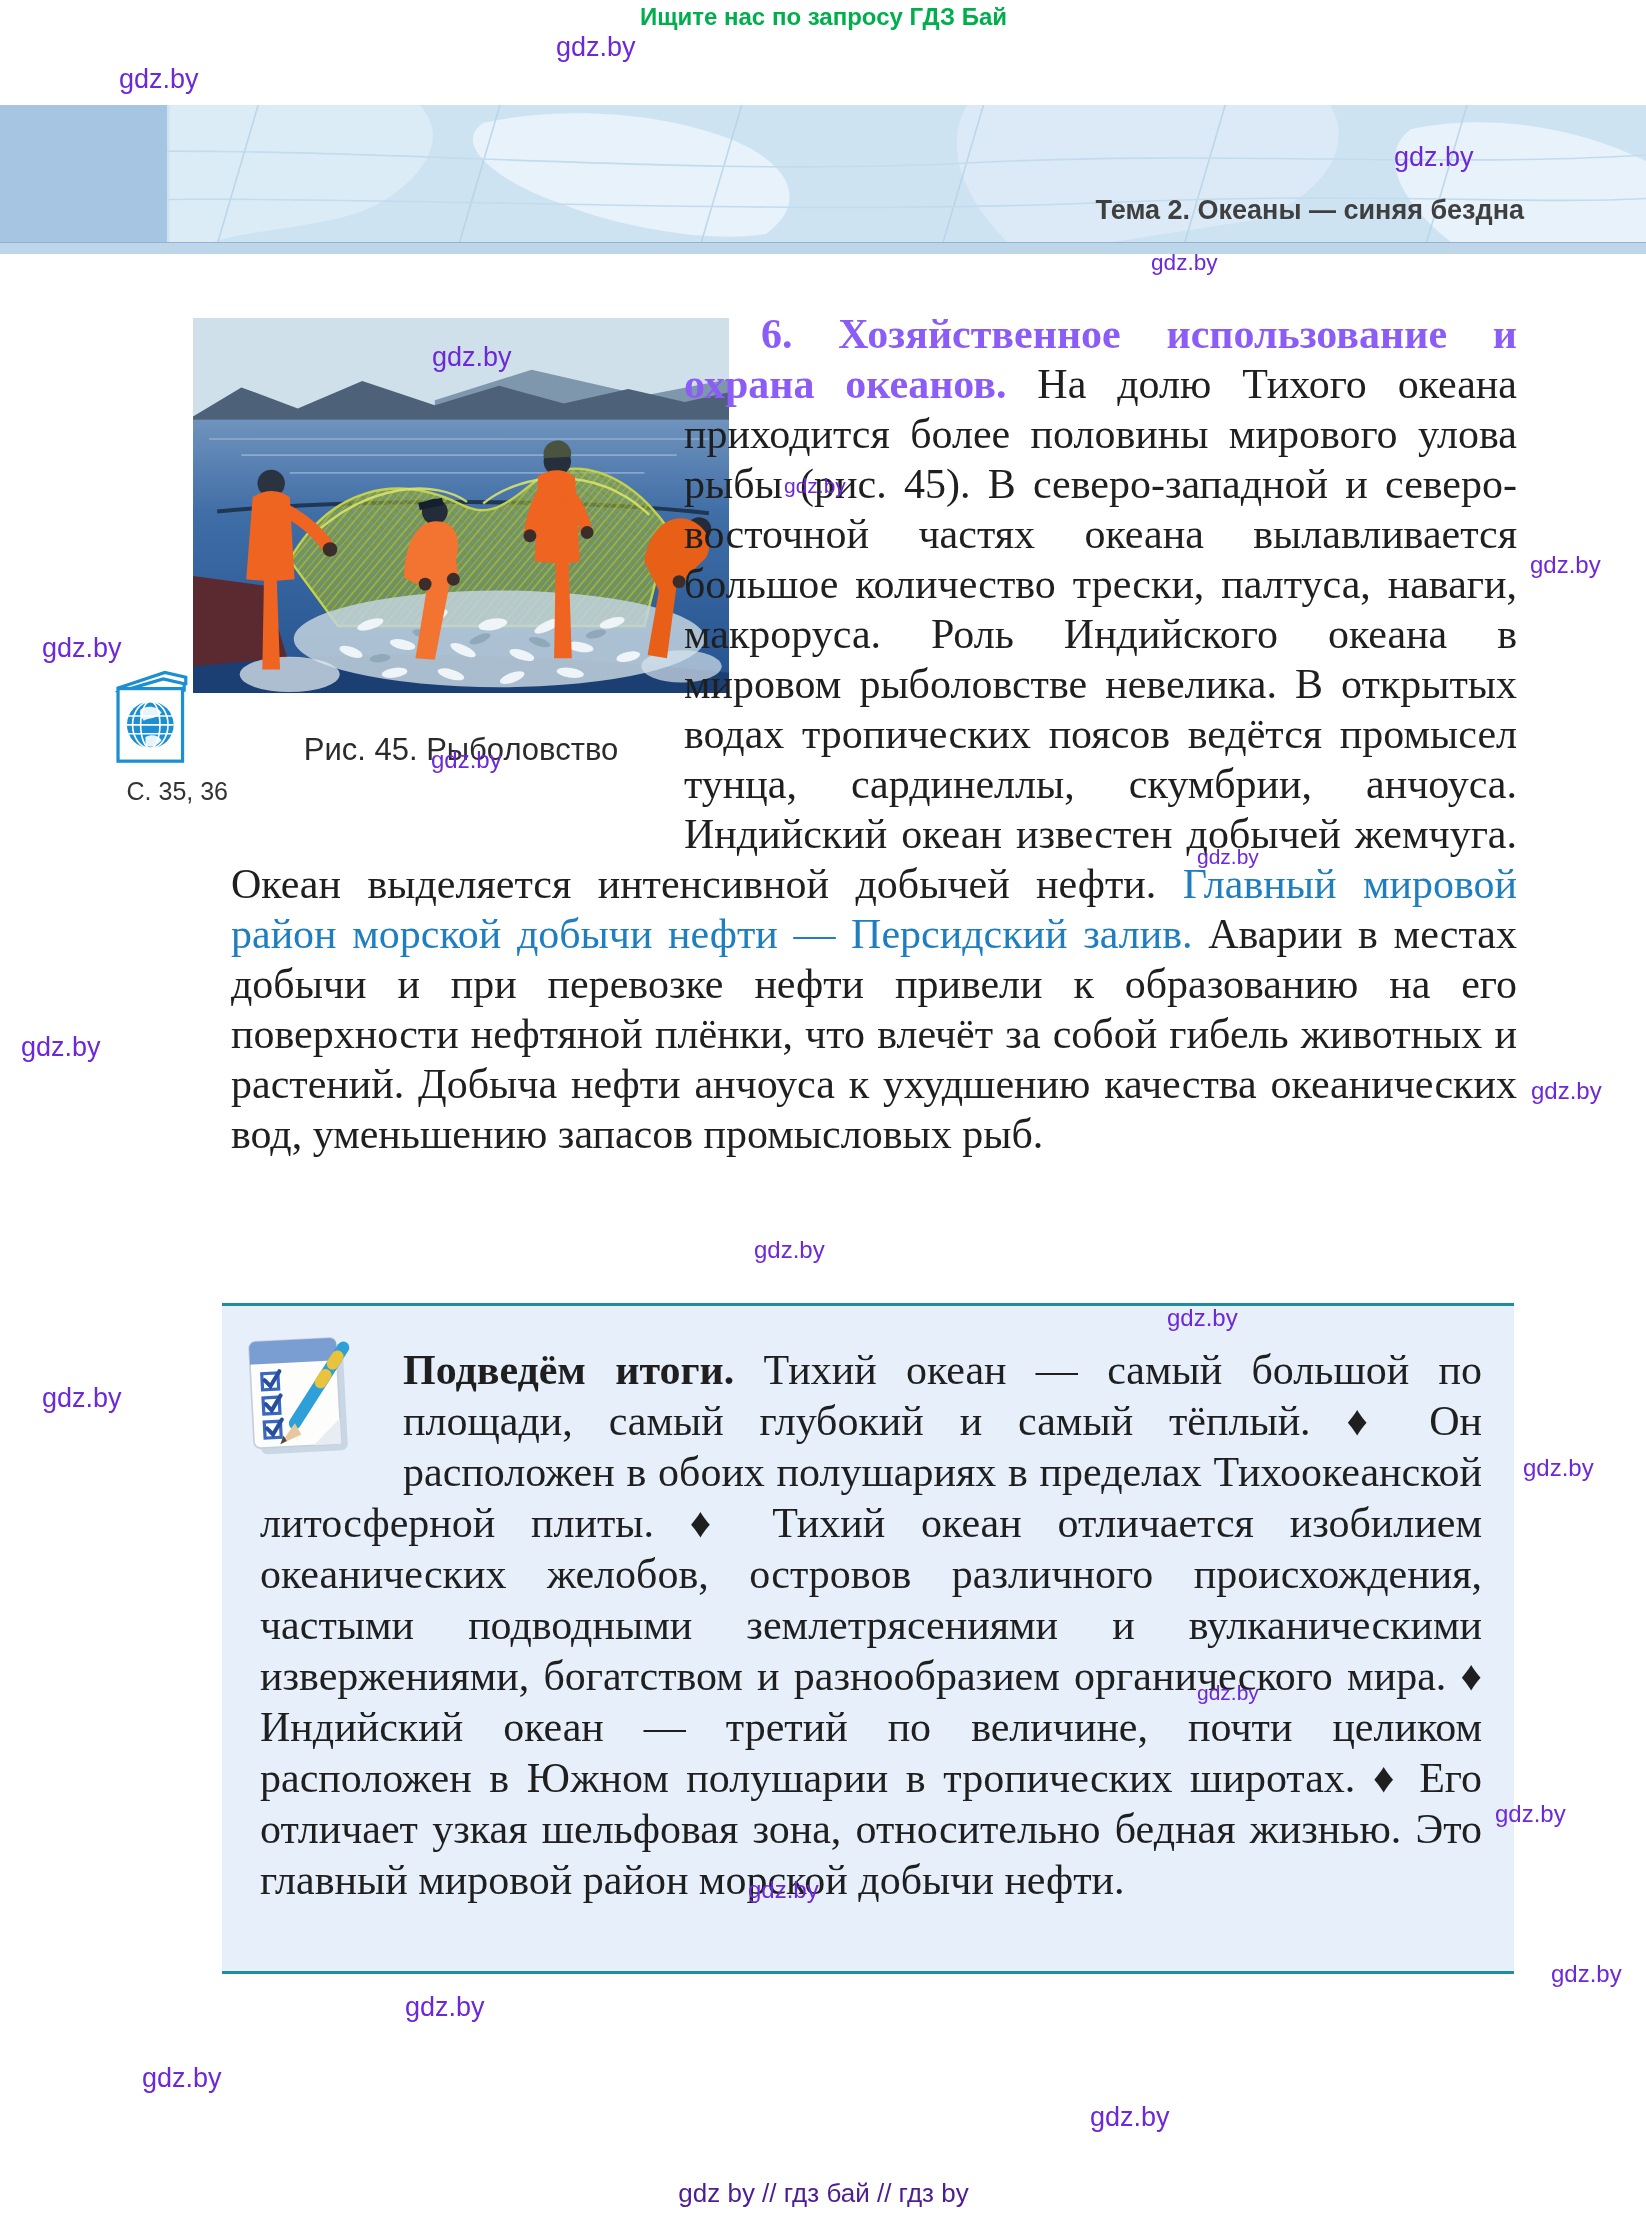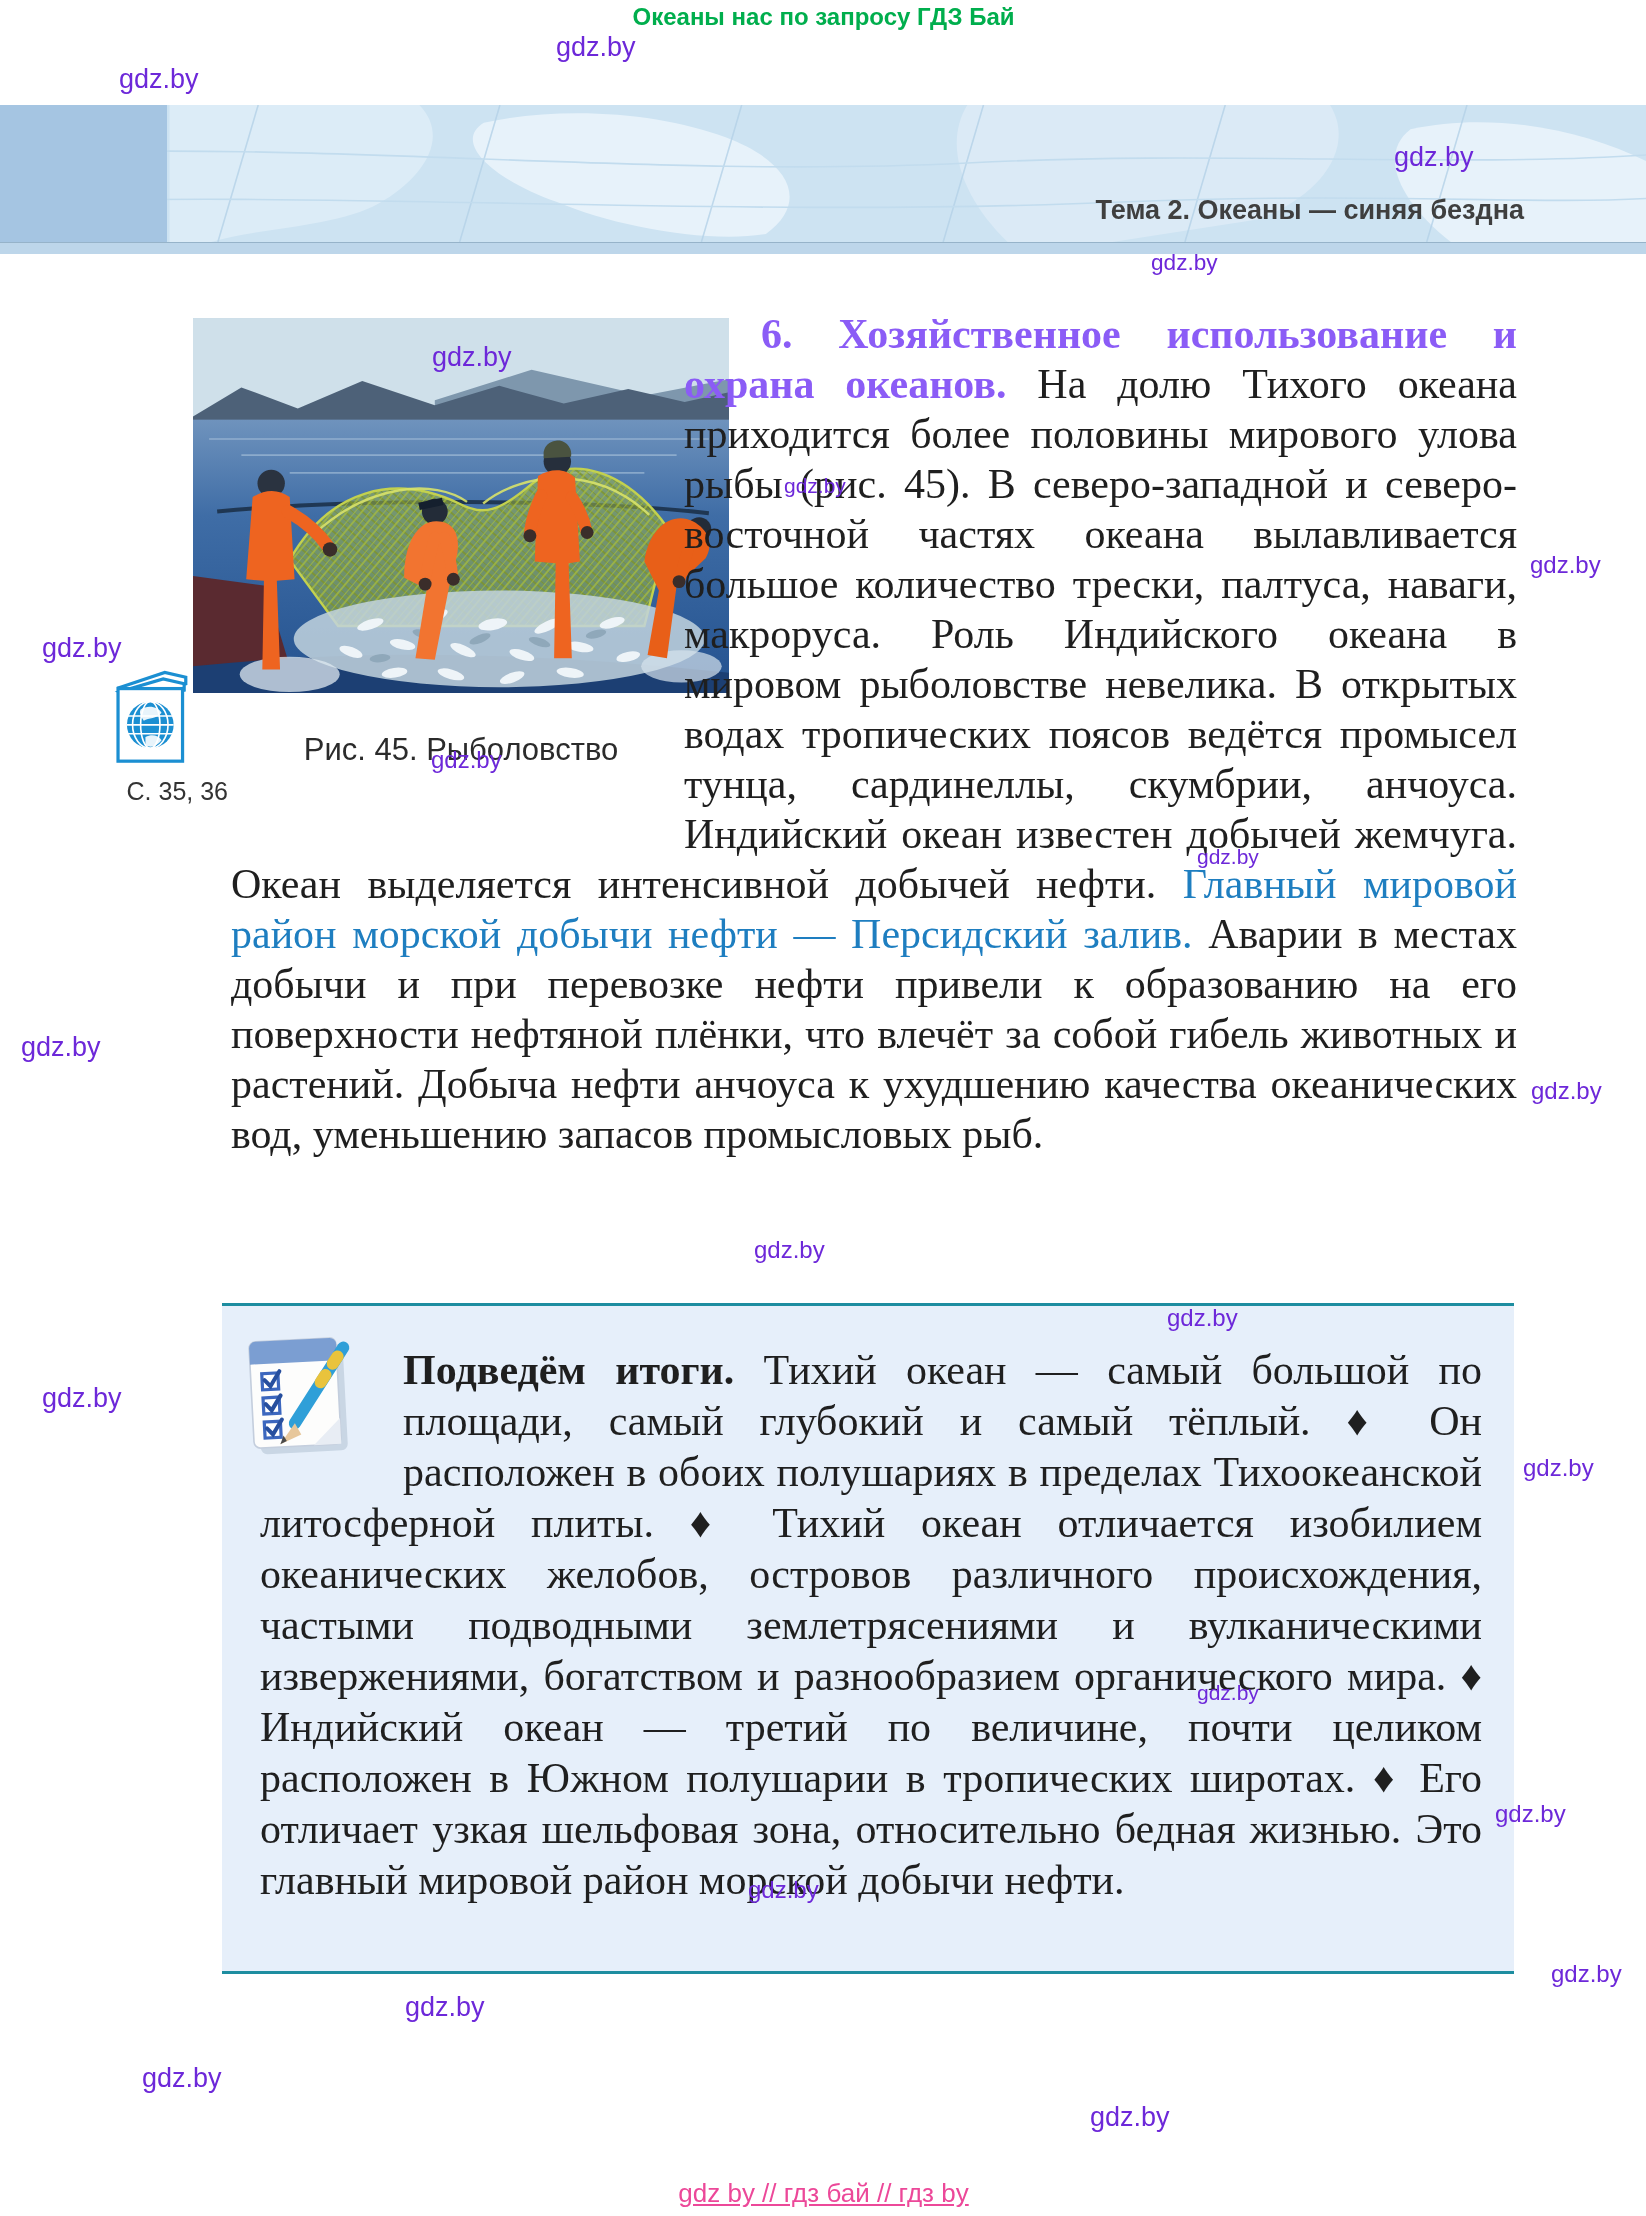--- a/index.html
+++ b/index.html
@@ -42,31 +42,31 @@
   .sumbox{position:absolute;left:222px;top:1303px;width:1292px;height:671px;box-sizing:border-box;
     background:#e6effa;border-top:3.2px solid #1d8da0;border-bottom:3.2px solid #1d8da0;
     padding:39px 32px 0 38px;font-size:42px;line-height:51px;text-align:justify;}
   .icon-spacer{float:left;width:143px;height:106px;}
   .sumbox-icon{position:absolute;left:240px;top:1325px;width:121px;height:133px;}
 
   
   .copyright{position:absolute;left:0;top:2054px;width:100%;text-align:center;
     font-family:"Liberation Sans",sans-serif;font-size:42px;color:#f6a9bd;letter-spacing:0.8px;}
   .footer-links{position:absolute;left:0;top:2178px;width:100%;text-align:center;
-    font-family:"Liberation Sans",sans-serif;font-size:26px;font-weight:500;color:#ec4899;text-decoration:underline;}
+    font-family:"Liberation Sans",sans-serif;font-size:26px;font-weight:500;color:#4c1d95;}
 
   
   .wm{position:absolute;font-family:"Liberation Sans",sans-serif;font-weight:500;color:#6d28d9;white-space:nowrap;}
 </style>
 </head>
 <body>
 
 <div class="page">
 
-  <div class="promo-top">Океаны нас по запросу ГДЗ Бай</div>
+  <div class="promo-top">Ищите нас по запросу ГДЗ Бай</div>
 
   <div class="band">
     <svg width="1647" height="137" viewBox="0 0 2043 170">
       <rect width="2043" height="170" fill="#cde3f2"></rect>
       <path d="M210 0 L520 0 C560 42 522 92 470 122 C418 152 320 152 262 170 L210 170 Z" fill="#dcecf7"></path>
       <path d="M600 22 C700 0 820 10 900 40 C980 70 1005 120 950 160 C878 172 760 150 690 120 C620 96 558 48 600 22 Z" fill="#e7f2fa"></path>
       <path d="M1200 0 L1650 0 C1682 52 1640 112 1560 142 L1380 170 L1250 170 C1198 120 1168 52 1200 0 Z" fill="#dbeaf6"></path>
       <path d="M1750 30 C1850 8 1962 30 2043 70 L2043 170 L1800 170 C1738 122 1708 62 1750 30 Z" fill="#e7f2fa"></path>
       <g stroke="#b5d2e8" stroke-width="2" opacity="0.8">
         <path d="M320 0 L270 170"></path>

